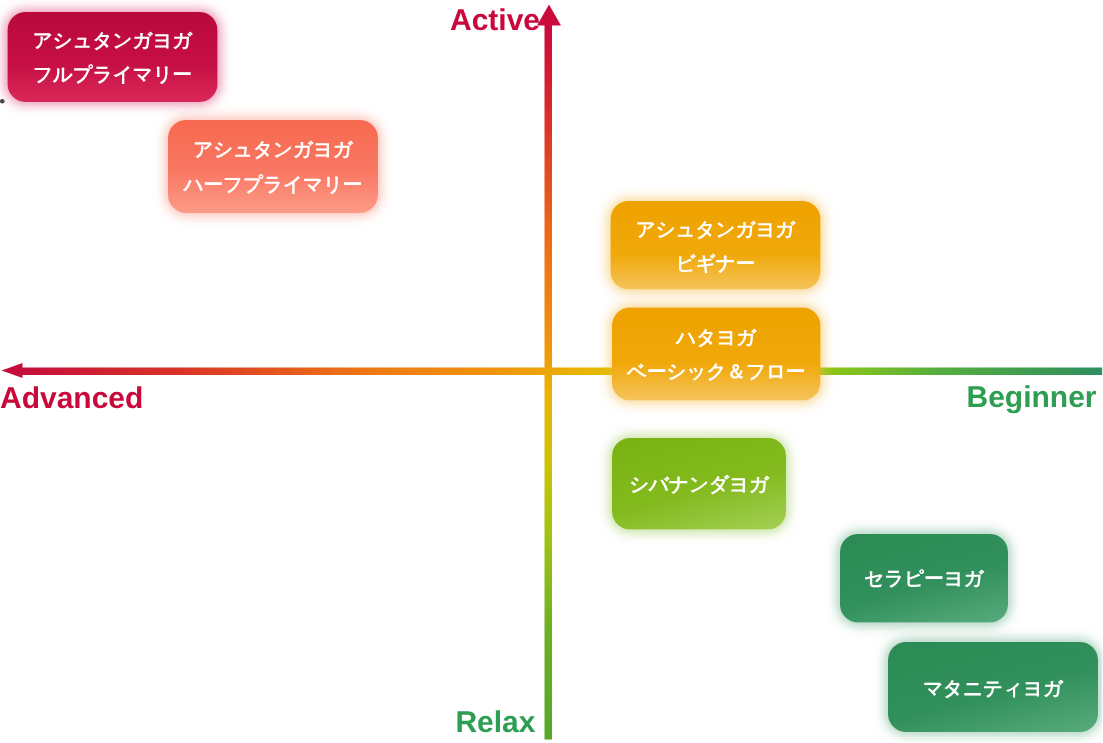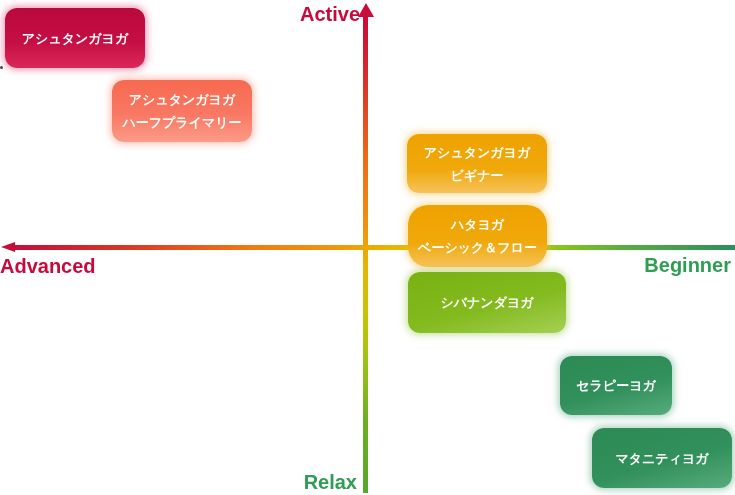--- a/index.html
+++ b/index.html
@@ -116,22 +116,22 @@
   }
   .theme-teal {
     background: linear-gradient(165deg, #2c8a54 0%, #31905b 55%, #58ab7d 100%);
     box-shadow: 0 0 7px 2px rgba(85, 165, 125, 0.5);
   }
 
   #node-full-primary      { left: 5px;   top: 8px;   width: 140px; height: 60px; }
   #node-half-primary      { left: 112px; top: 80px;  width: 140px; height: 62px; }
   #node-vinyasa           { left: 262px; top: 103px; width: 133px; height: 65px; }
   #node-ashtanga-beginner { left: 407px; top: 134px; width: 140px; height: 59px; }
-  #node-hatha             { left: 408px; top: 205px; width: 139px; height: 62px; border-radius: 20px; }
-  #node-sivananda         { left: 408px; top: 272px; width: 158px; height: 61px; text-align: right; }
+  #node-hatha             { left: 408px; top: 205px; width: 139px; height: 62px; }
+  #node-sivananda         { left: 408px; top: 292px; width: 116px; height: 61px; text-align: right; }
   #node-rusie-dutton      { left: 558px; top: 278px; width: 139px; height: 62px; }
   #node-therapy           { left: 560px; top: 356px; width: 112px; height: 59px; }
   #node-maternity         { left: 592px; top: 428px; width: 140px; height: 60px; }
 
   
   #stray-dot {
     position: absolute;
     left: 0px;
     top: 66px;
     width: 3px;
@@ -151,20 +151,21 @@
   <div id="arrow-up" class="arrowhead"></div>
   <div id="arrow-left" class="arrowhead"></div>
 
   <div id="label-active" class="axis-label red">Active</div>
   <div id="label-advanced" class="axis-label red">Advanced</div>
   <div id="label-beginner" class="axis-label green">Beginner</div>
   <div id="label-relax" class="axis-label green">Relax</div>
 
   <div id="node-full-primary" class="node theme-crimson">
     <div class="line">アシュタンガヨガ</div>
+    <div class="line">フルプライマリー</div>
   </div>
 
   <div id="node-half-primary" class="node theme-salmon">
     <div class="line">アシュタンガヨガ</div>
     <div class="line">ハーフプライマリー</div>
   </div>
 
 
   <div id="node-ashtanga-beginner" class="node theme-amber">
     <div class="line">アシュタンガヨガ</div>

